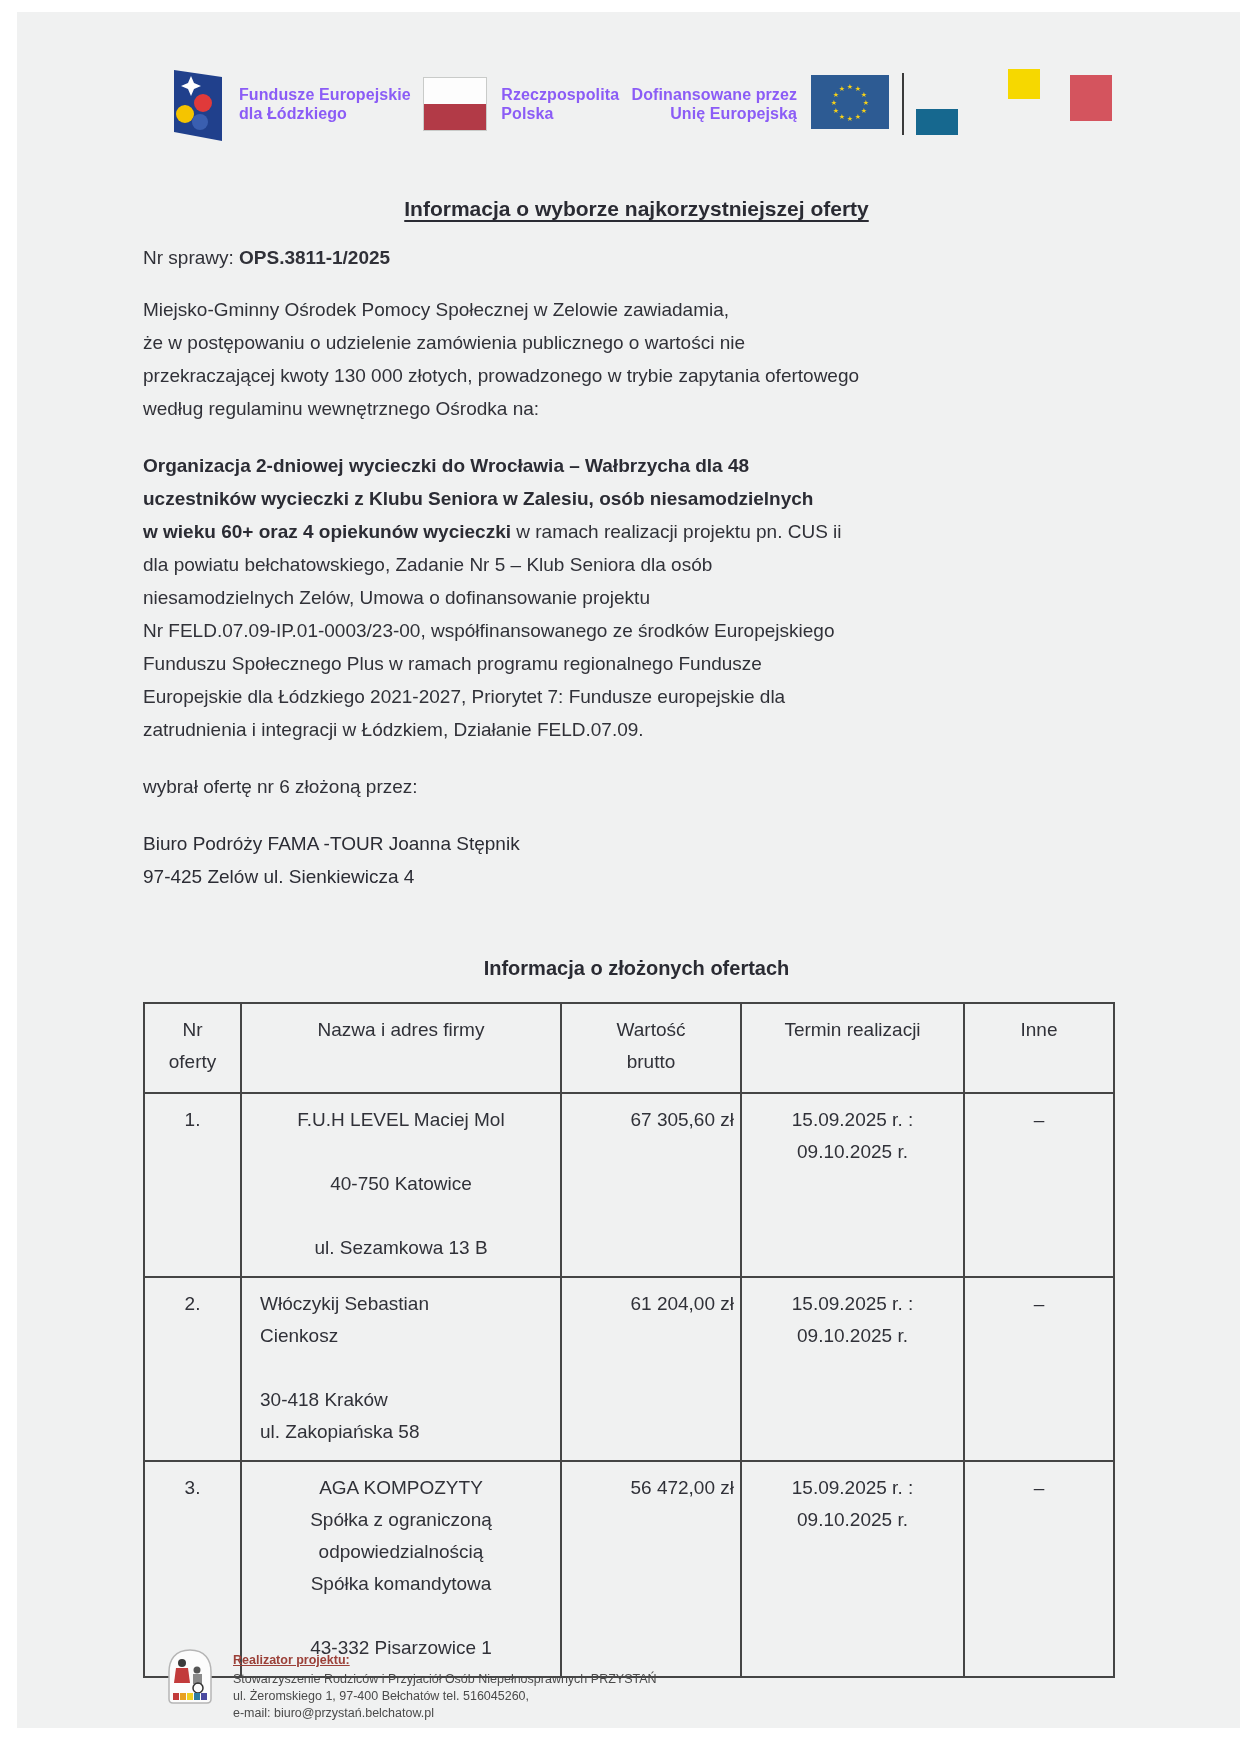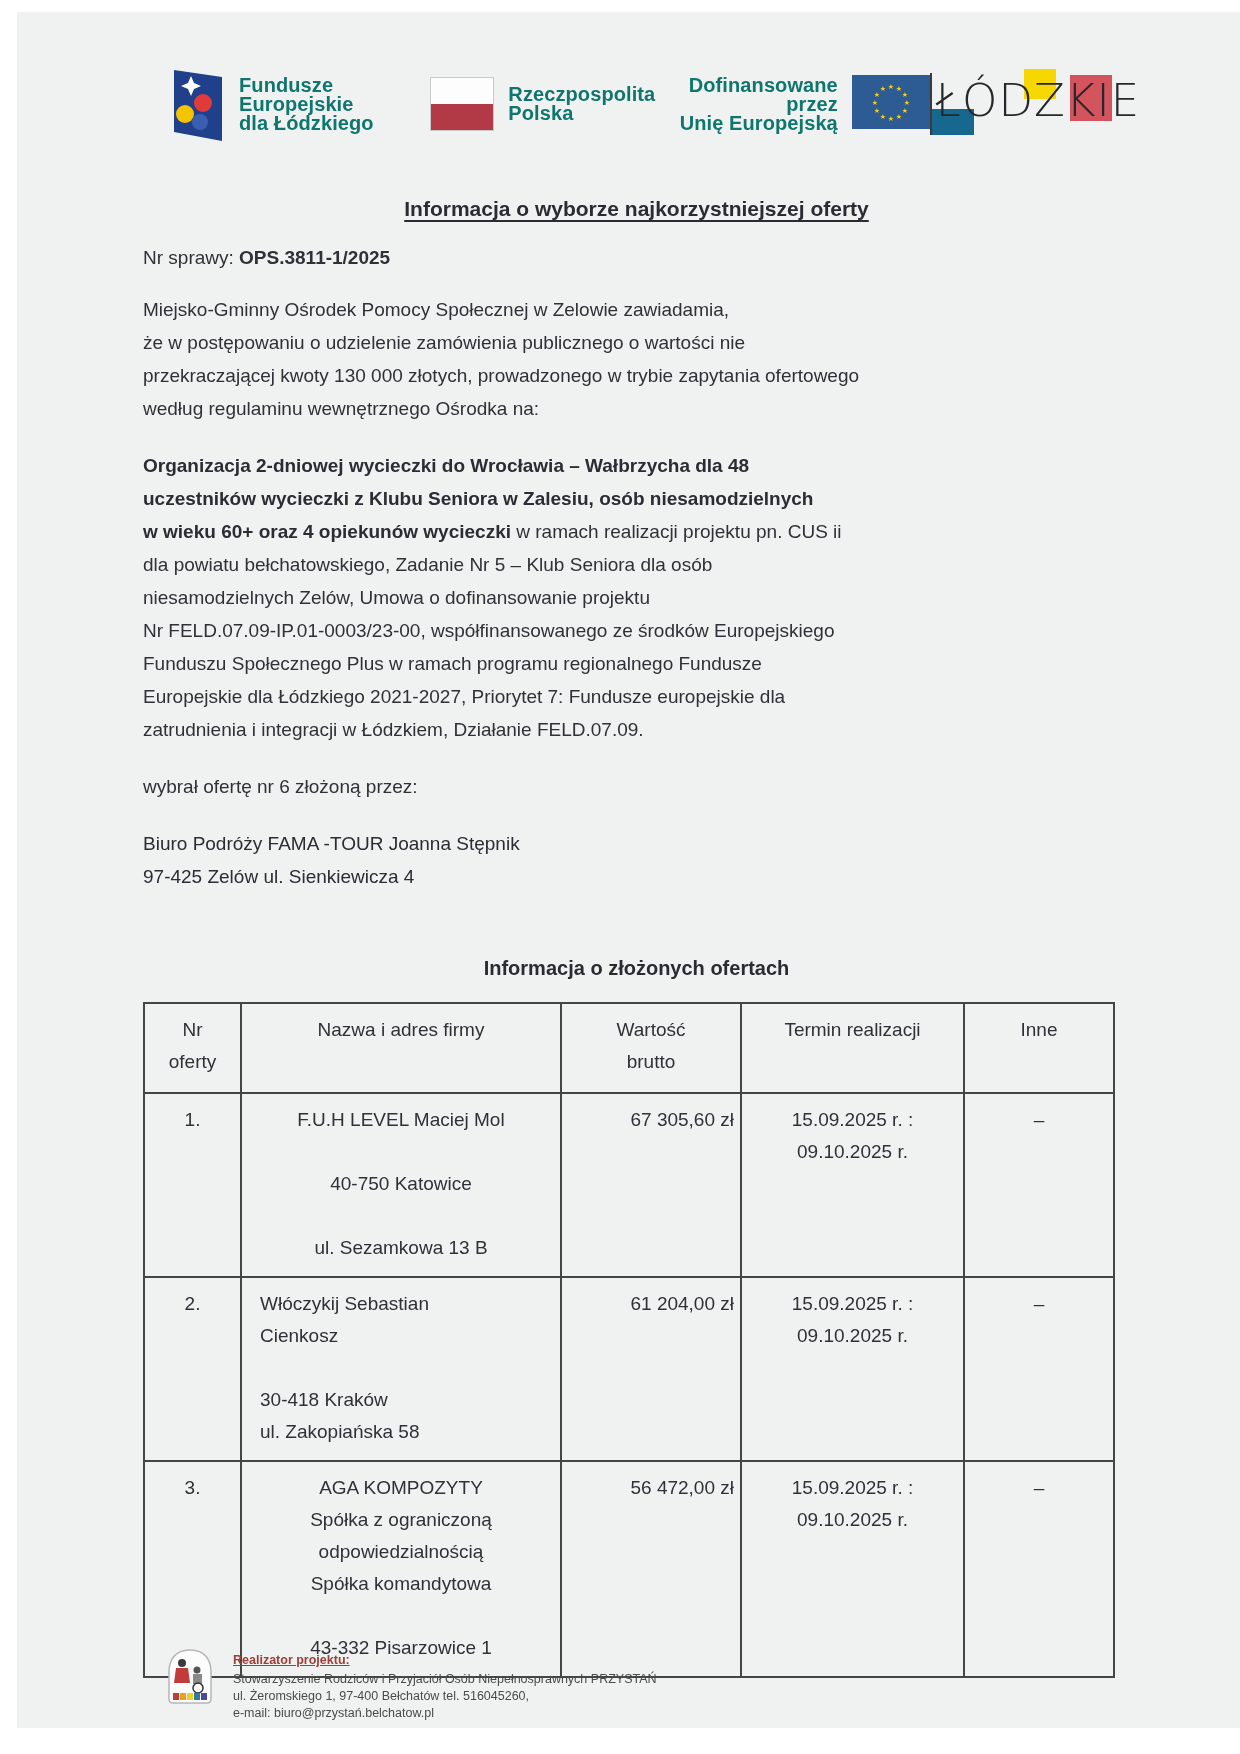--- a/index.html
+++ b/index.html
@@ -13,21 +13,21 @@
     background:#f0f1f1;
   }
 
   
   .logos-row{
     position:absolute;top:46px;left:150px;right:128px;height:92px;
     display:flex;align-items:center;justify-content:space-between;
   }
   .logo-block{display:flex;align-items:center;gap:14px;}
   .logo-caption{
-    font-size:20px;font-weight:bold;color:#0f766e;line-height:19px;letter-spacing:.1px;
+    font-size:16px;font-weight:bold;color:#8b5cf6;line-height:19px;letter-spacing:.1px;
   }
   .logo-caption.right{text-align:right;}
   .pl-flag{width:64px;height:54px;border:1px solid #c9cbc9;box-sizing:border-box;background:#fff;}
   .pl-flag .half-white{width:100%;height:50%;background:#fdfdfd;}
   .pl-flag .half-red{width:100%;height:50%;background:#b23a47;}
   .header-divider{width:2px;height:62px;background:#3a3a3a;}
   .lodzkie{position:relative;width:196px;height:70px;}
   .lodzkie .sq{position:absolute;z-index:1;}
   .lodzkie .sq.teal{left:0;bottom:4px;width:42px;height:26px;background:#16688f;}
   .lodzkie .sq.yellow{left:92px;top:0;width:32px;height:30px;background:#f6d800;}
@@ -142,21 +142,20 @@
         </svg>
       </span>
     </div>
 
     <div class="header-divider"></div>
 
     <div class="lodzkie">
       <span class="sq teal"></span>
       <span class="sq yellow"></span>
       <span class="sq red"></span>
-      <span class="lodzkie-text">ŁÓDZKIE</span>
     </div>
   </header>
 
   <main class="doc-body">
 
     <h1 class="doc-title">Informacja o wyborze najkorzystniejszej oferty</h1>
 
     <p class="case-line"><span>Nr sprawy: </span><b>OPS.3811-1/2025</b></p>
 
     <p class="body-text">Miejsko-Gminny Ośrodek Pomocy Społecznej w Zelowie zawiadamia,

